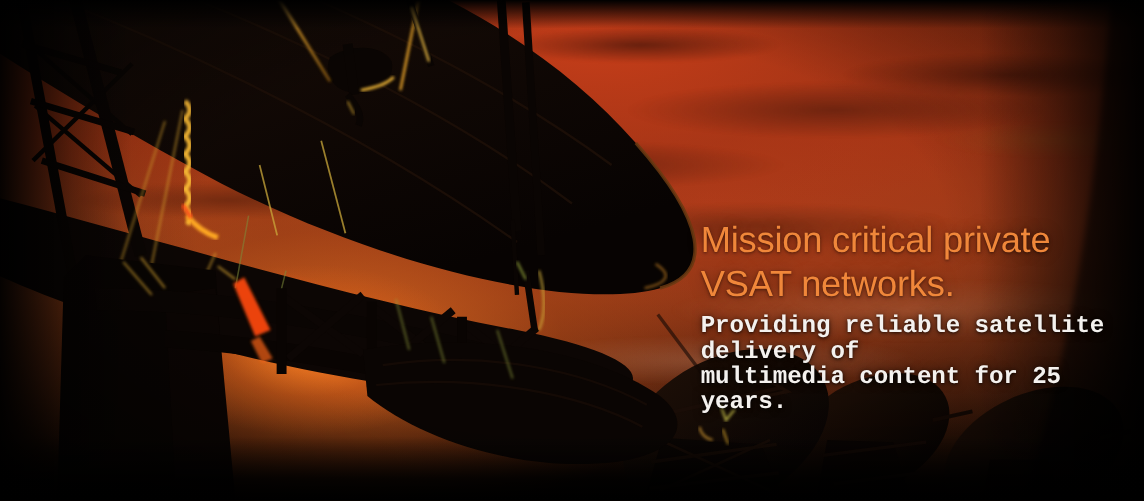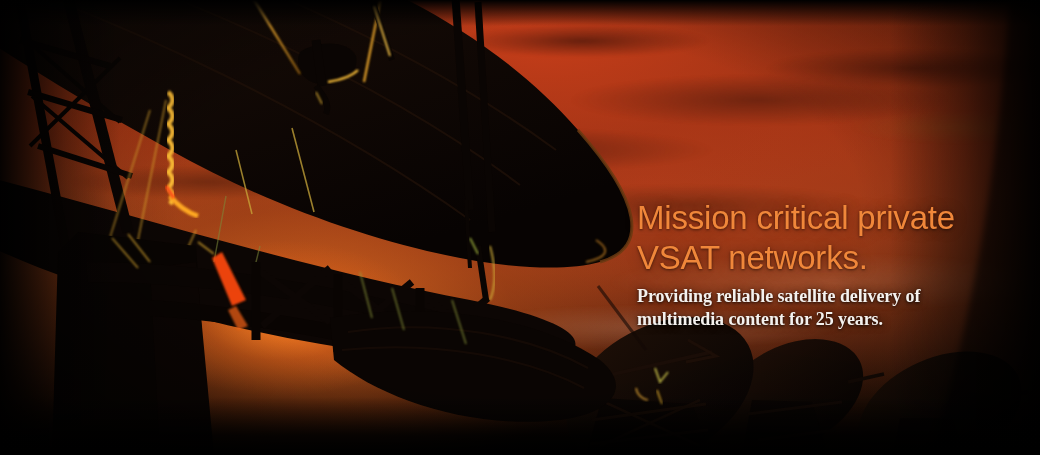--- a/index.html
+++ b/index.html
@@ -81,22 +81,22 @@
     font-size:33px;
     line-height:40px;
     font-weight:400;
     color:#f0873a;
     letter-spacing:-0.2px;
     text-shadow:0 1px 3px rgba(0,0,0,0.55), 0 0 14px rgba(0,0,0,0.35);
     white-space:pre-line;
   }
   .subhead{
     margin-top:7px;
-    font-family:Liberation Serif, serif;
-    font-size:18px;
+    font-family:Liberation Mono, monospace;
+    font-size:22px;
     line-height:23px;
     font-weight:600;
     color:#f4f1ee;
     letter-spacing:-0.1px;
     text-shadow:0 1px 3px rgba(0,0,0,0.75), 0 0 9px rgba(0,0,0,0.5);
     white-space:pre-line;
   }
 </style>
 </head>
 <body>

